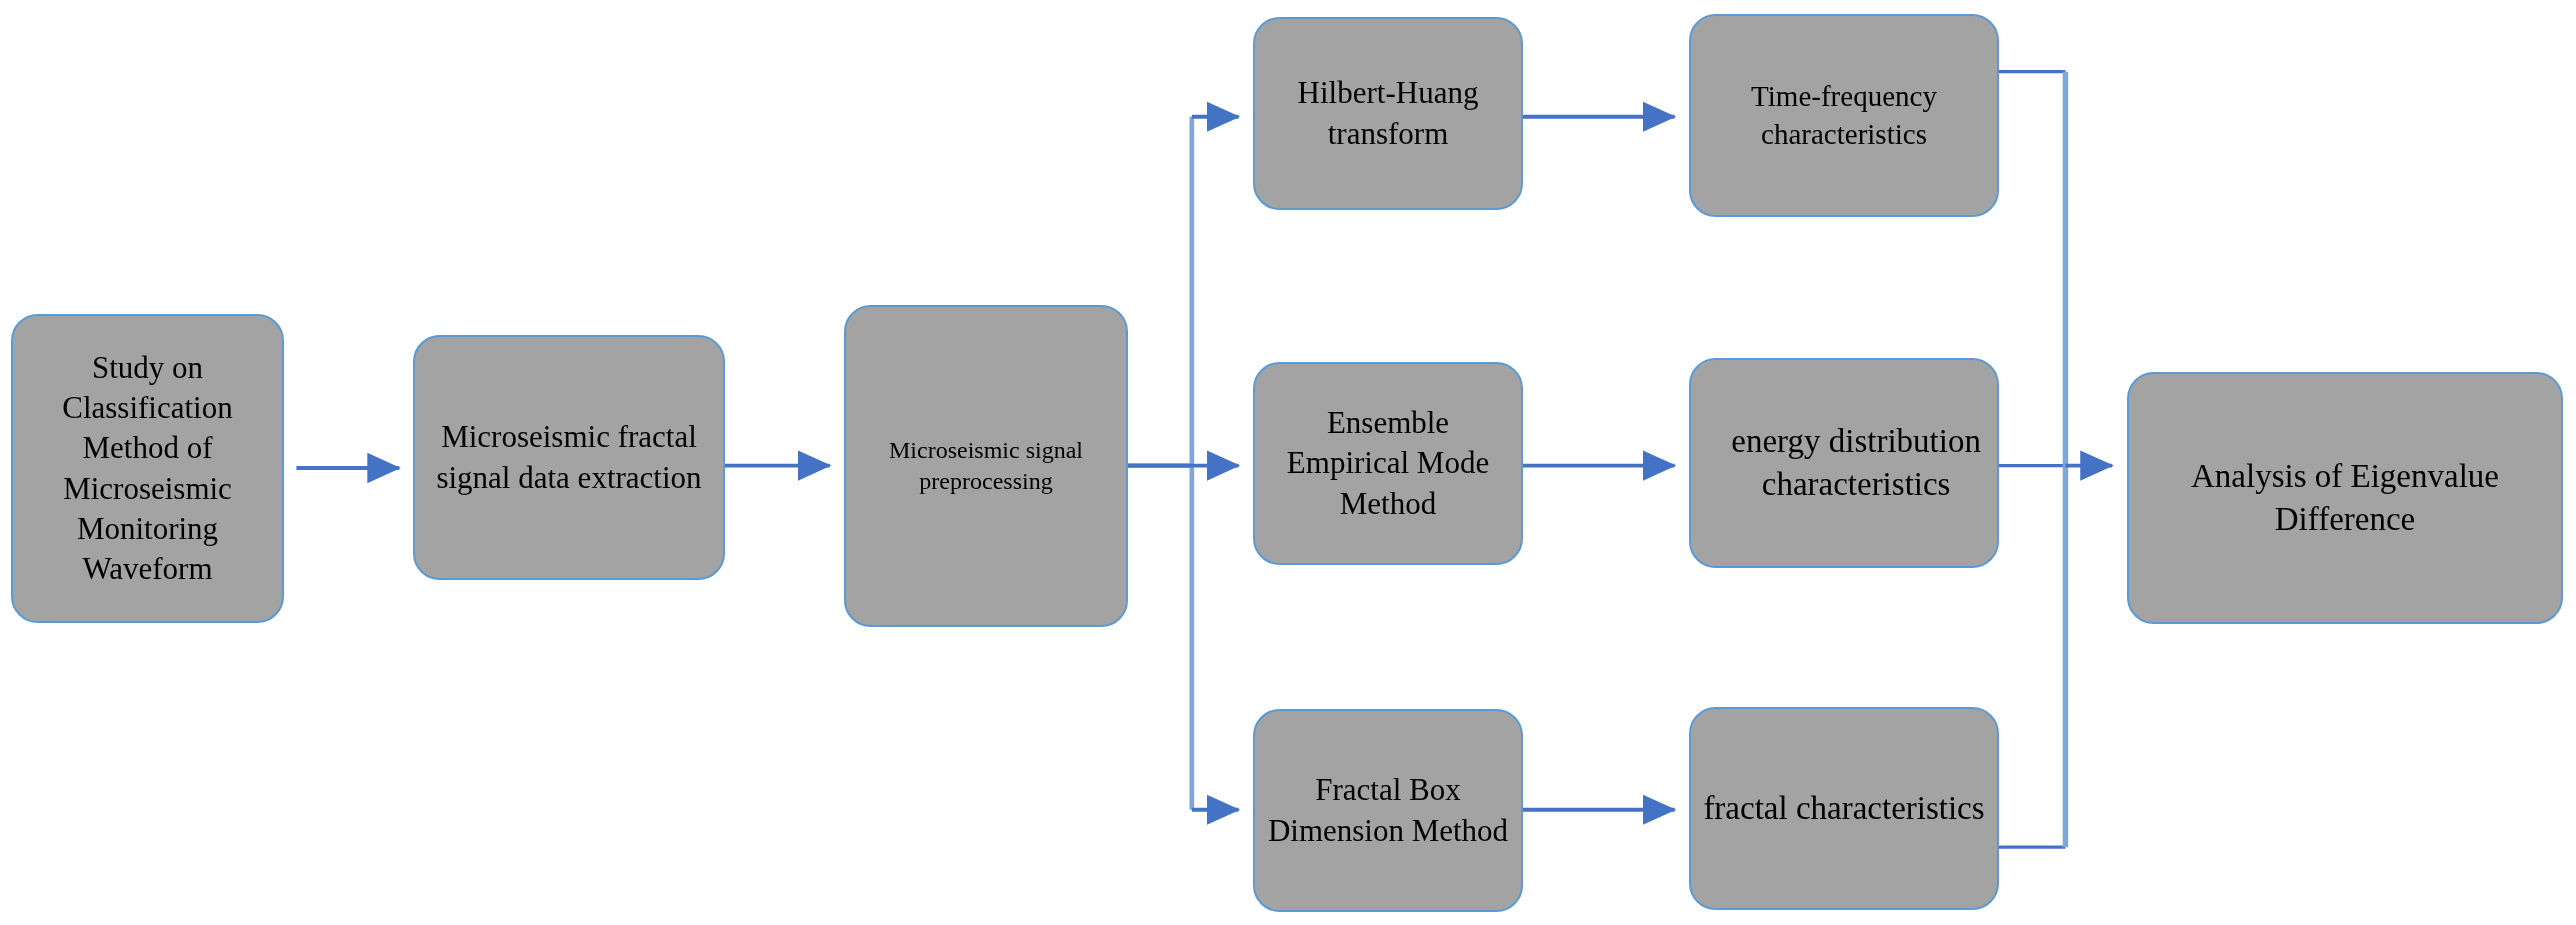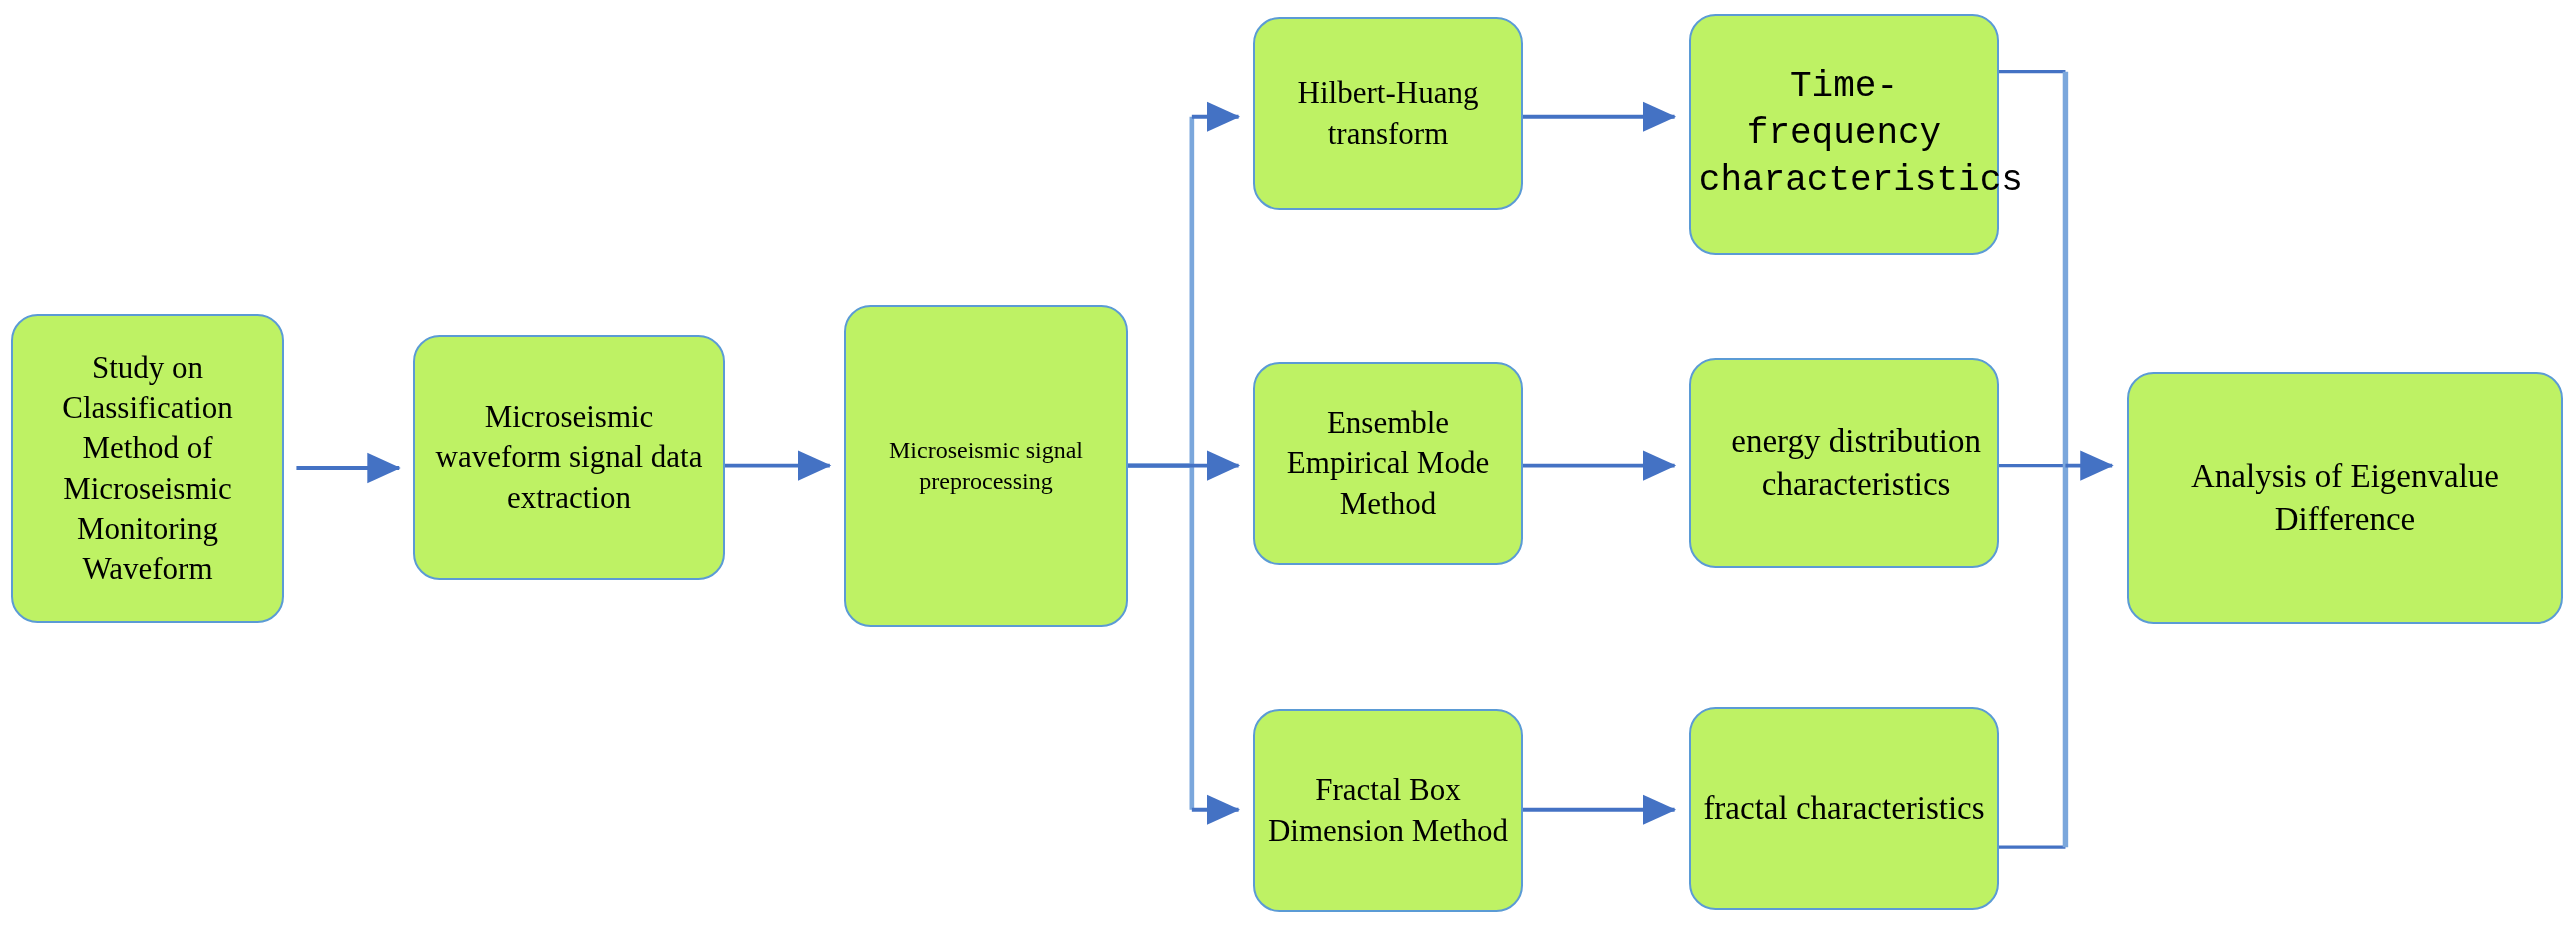--- a/index.html
+++ b/index.html
@@ -21,21 +21,21 @@
     top: 0;
     width: 2576px;
     height: 925px;
     pointer-events: none;
   }
   .node {
     position: absolute;
     box-sizing: border-box;
     border: 2.3px solid #5B9BD5;
     border-radius: 26.5px;
-    background: #bef264;
+    background: #a3a3a3;
     display: flex;
     align-items: center;
     justify-content: center;
     text-align: center;
     color: #000000;
     line-height: 1.30;
     padding: 3.1px 7.8px;
     z-index: 2;
   }
   .node span {
@@ -102,40 +102,40 @@
     <g>
       <path d="M2652,598 L2712,598" stroke="#4472C4" stroke-width="5" fill="none" marker-end="url(#ah)"></path>
     </g>
   </svg>
 
   <div class="node" style="left:11px;  top:314px;  width:273px; height:309px; font-size:31px;">
     <span>Study on Classification Method of Microseismic Monitoring Waveform</span>
   </div>
 
   <div class="node" style="left:413px; top:335px; width:312px; height:245px; font-size:31px;">
-    <span>Microseismic waveform signal data extraction</span>
+    <span>Microseismic fractal signal data extraction</span>
   </div>
 
   <div class="node" style="left:844px;top:305px; width:284px; height:322px; font-size:24px;">
     <span>Microseismic signal preprocessing</span>
   </div>
 
   <div class="node" style="left:1253px;top:17px;  width:270px; height:193px; font-size:31px;">
     <span>Hilbert-Huang transform</span>
   </div>
 
   <div class="node" style="left:1253px;top:362px; width:270px; height:203px; font-size:31px;">
     <span>Ensemble Empirical Mode Method</span>
   </div>
 
   <div class="node" style="left:1253px;top:709px; width:270px; height:203px; font-size:31px;">
     <span>Fractal Box Dimension Method</span>
   </div>
 
-  <div class="node" style="left:1689px;top:14px;  width:310px; height:241px; font-size:36px;font-family:Liberation Mono, monospace;">
+  <div class="node" style="left:1689px;top:14px;  width:310px; height:203px; font-size:29px;">
     <span>Time-frequency characteristics</span>
   </div>
 
   <div class="node" style="left:1689px;top:358px; width:310px; height:210px; font-size:33px;padding-left:32px;">
     <span>energy distribution characteristics</span>
   </div>
 
   <div class="node" style="left:1689px;top:707px; width:310px; height:203px; font-size:33px;">
     <span>fractal characteristics</span>
   </div>

